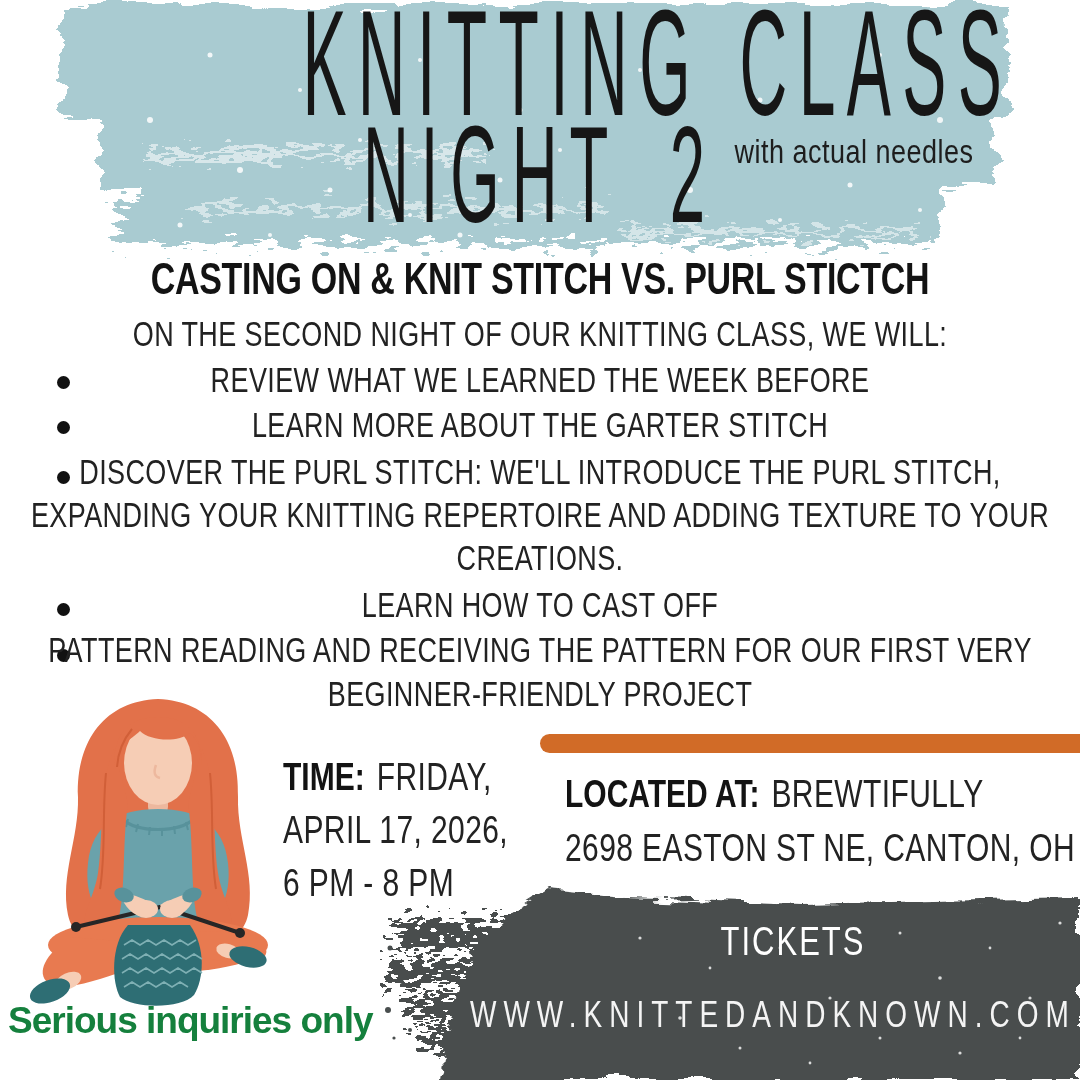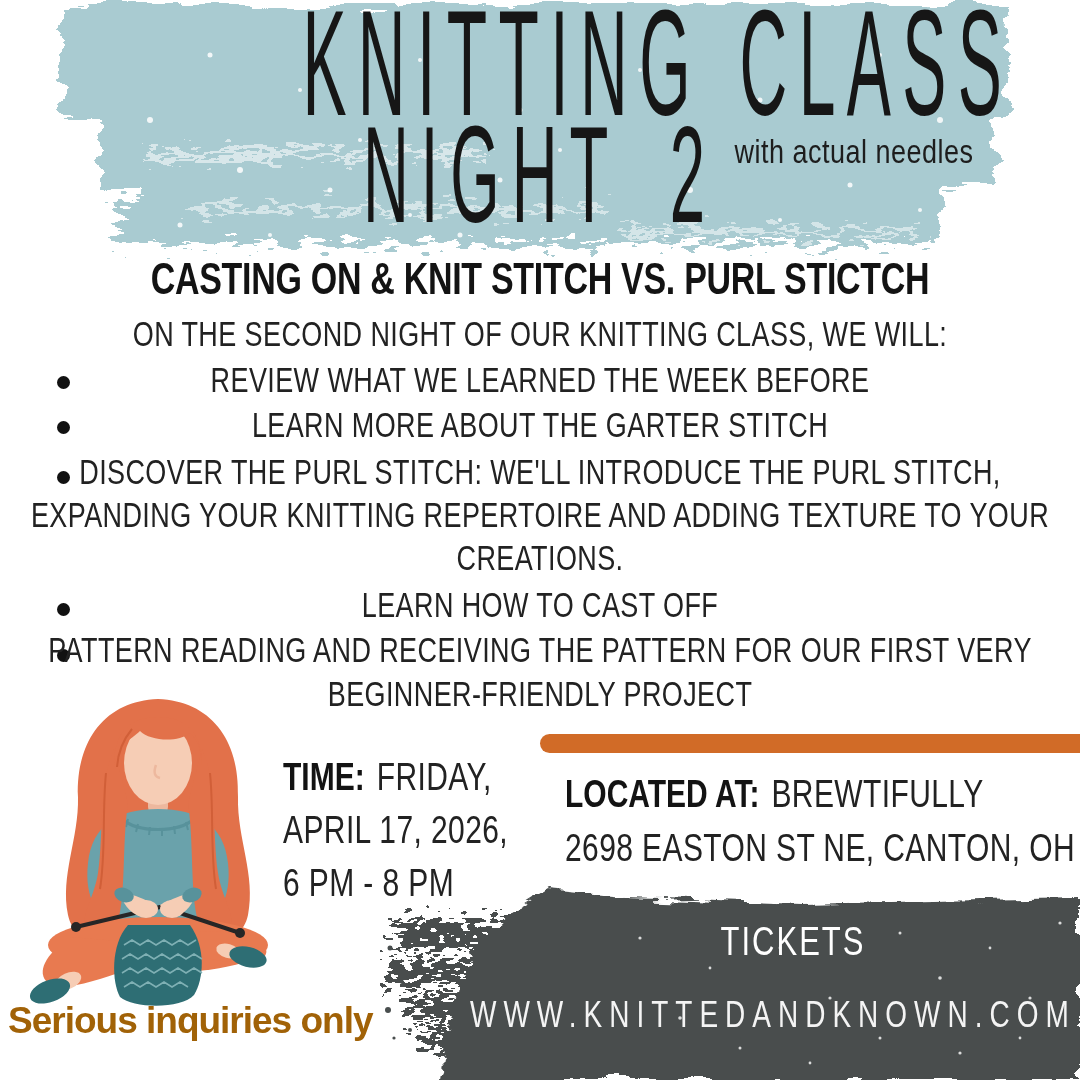--- a/index.html
+++ b/index.html
@@ -67,21 +67,21 @@
     font-size:31px;line-height:40px;color:#ffffff;letter-spacing:2px;
     transform:scaleY(1.3);white-space:nowrap;
   }
   .website{
     left:470px;top:995px;width:600px;text-align:center;
     font-size:28px;line-height:40px;color:#f4f4f4;letter-spacing:7px;
     transform:scaleY(1.3);white-space:nowrap;
   }
   .serious{
     left:8px;top:998px;font-size:37px;line-height:46px;font-weight:700;
-    letter-spacing:-1px;color:#a16207;white-space:nowrap;
+    letter-spacing:-1px;color:#15803d;white-space:nowrap;
   }
 
   #illustration{left:10px;top:693px;width:296px;height:316px;}
 </style>
 </head>
 <body>
 
 <svg id="header-brush" class="abs" viewBox="0 0 1080 270" xmlns="http://www.w3.org/2000/svg">
   <defs>
     <filter id="rough1" x="-15%" y="-30%" width="130%" height="160%">

